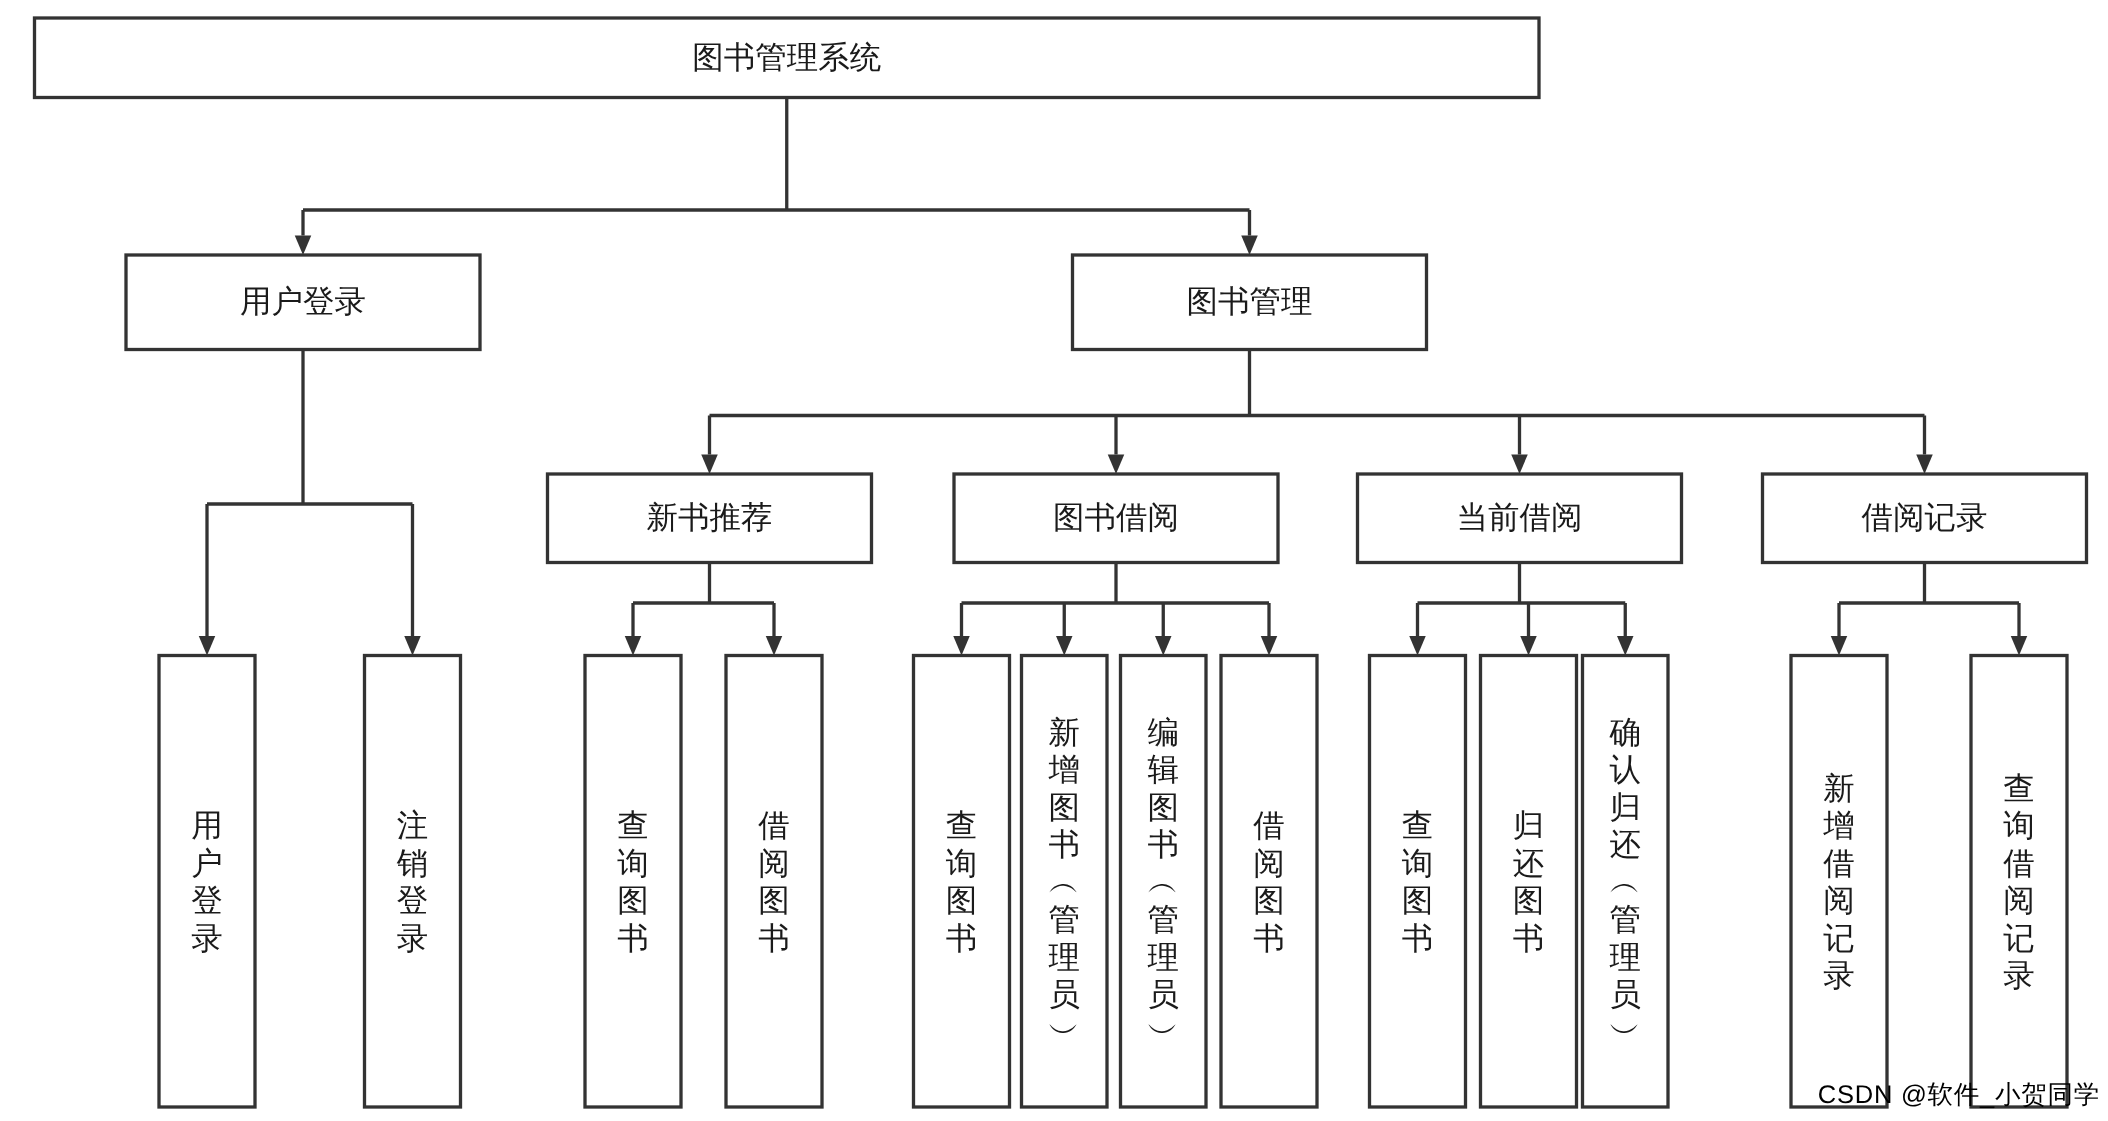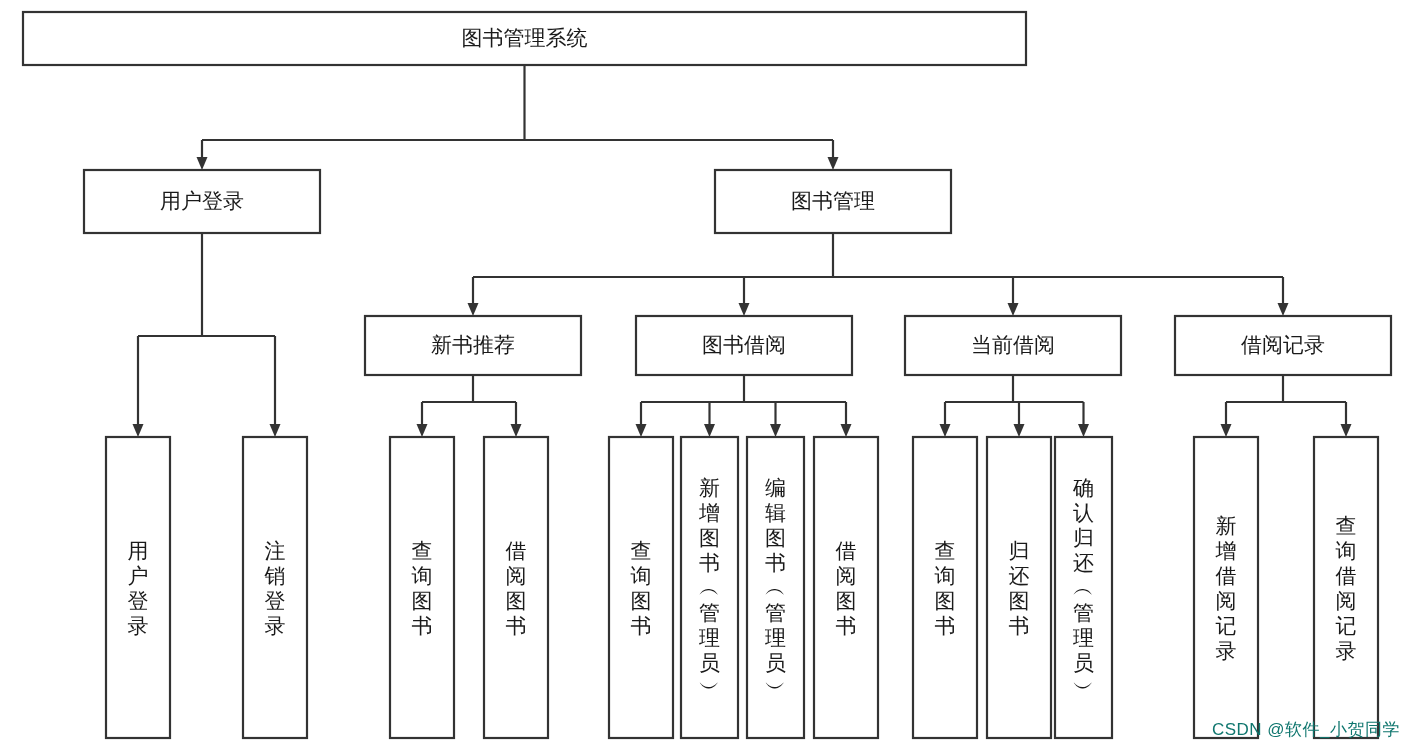--- a/index.html
+++ b/index.html
@@ -54,21 +54,21 @@
   .arrow-head {
     fill: #333333;
     stroke: none;
   }
   .watermark {
     position: absolute;
     right: 8px;
     bottom: 6px;
     font-family: "Liberation Sans", "DejaVu Sans", sans-serif;
     font-size: 17px;
-    color: #0f766e;
+    color: #000000;
     letter-spacing: 0.5px;
     white-space: nowrap;
     user-select: none;
     text-align: center;
   }
 </style>
 </head>
 <body>
 
 <div id="diagram-root">

